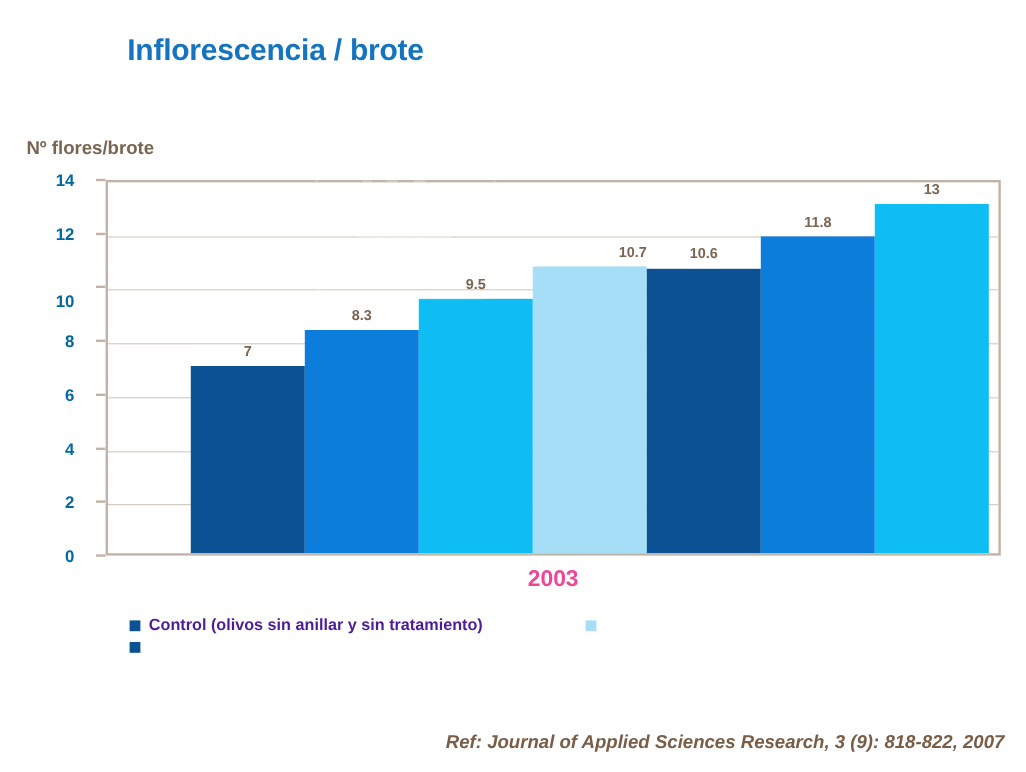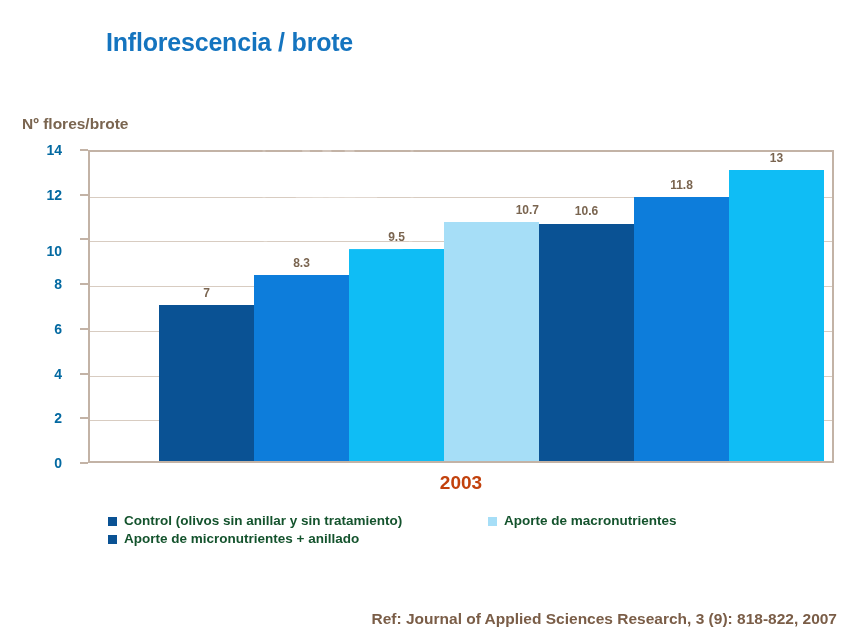--- a/index.html
+++ b/index.html
@@ -119,21 +119,21 @@
 
   
   #x-category {
     position: absolute;
     left: 88px;
     top: 472px;
     width: 746px;
     text-align: center;
     font-size: 19px;
     font-weight: bold;
-    color: #c2410c;
+    color: #ec4899;
   }
 
   
   #legend {
     position: absolute;
     left: 108px;
     top: 513px;
     width: 700px;
   }
   .legend-col {
@@ -151,32 +151,33 @@
   }
   .legend-swatch {
     width: 9px;
     height: 9px;
     flex: 0 0 9px;
     margin-right: 7px;
   }
   .legend-label {
     font-size: 13.5px;
     font-weight: bold;
-    color: #14532d;
+    color: #4c1d95;
     white-space: nowrap;
     line-height: 16px;
   }
 
   
   #footer-ref {
     position: absolute;
     right: 18px;
     top: 610px;
     font-size: 15.5px;
     font-weight: bold;
+    font-style: italic;
     color: #7a5d47;
     white-space: nowrap;
   }
 </style>
 </head>
 <body>
 
 <div id="slide">
 
   <div id="chart-title">Inflorescencia / brote</div>
@@ -252,26 +253,24 @@
   <div id="x-category">2003</div>
 
   <div id="legend">
     <div class="legend-col" id="legend-col-left">
         <div class="legend-item">
           <span class="legend-swatch" style="background: rgb(10, 82, 148);"></span>
           <span class="legend-label">Control (olivos sin anillar y sin tratamiento)</span>
         </div>
         <div class="legend-item">
           <span class="legend-swatch" style="background: rgb(10, 82, 148);"></span>
-          <span class="legend-label">Aporte de micronutrientes + anillado</span>
         </div>
       </div>
     <div class="legend-col" id="legend-col-right">
         <div class="legend-item">
           <span class="legend-swatch" style="background: rgb(166, 222, 247);"></span>
-          <span class="legend-label">Aporte de macronutrientes</span>
         </div>
       </div>
   </div>
 
   <div id="footer-ref">Ref: Journal of Applied Sciences Research, 3 (9): 818-822, 2007</div>
 
 </div>
 
 </body></html>

